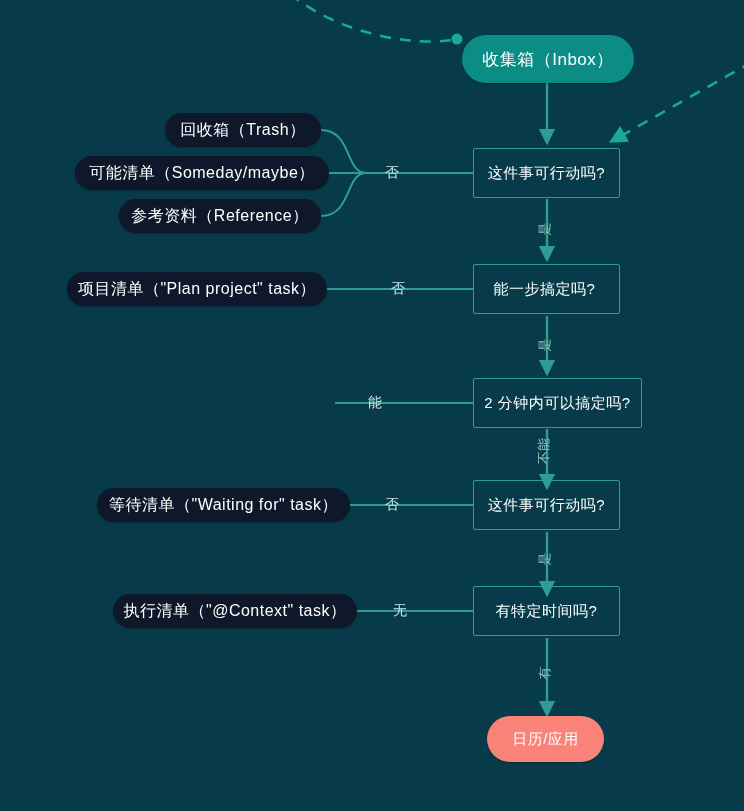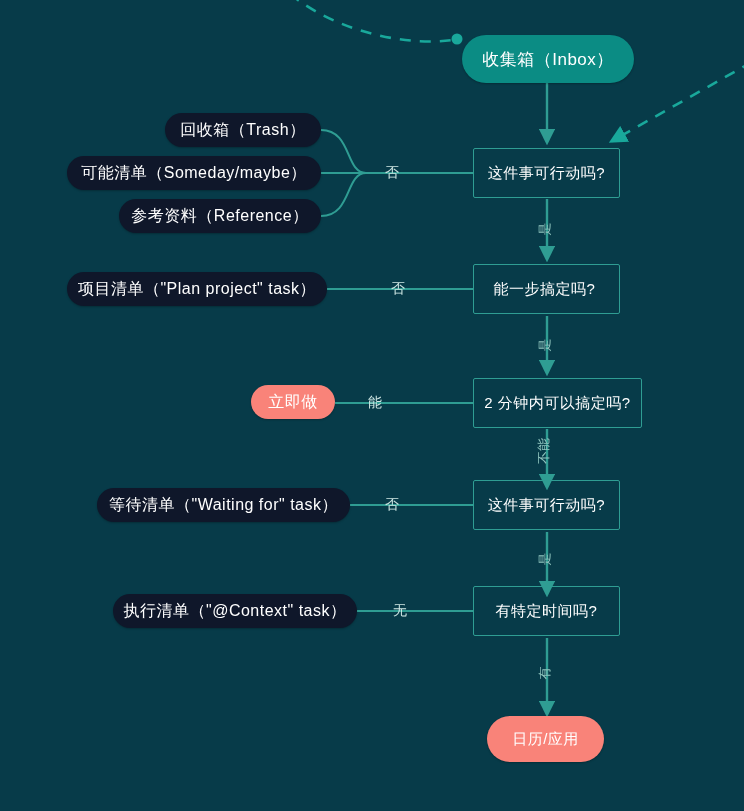--- a/index.html
+++ b/index.html
@@ -108,27 +108,26 @@
 
     <path d="M 357 611 L 473 611" fill="none" stroke="#2f9d93" stroke-width="2"></path>
 
     <path d="M 547 638 L 547 714" fill="none" stroke="#2f9d93" stroke-width="2.4" marker-end="url(#arrow)"></path>
   </svg>
 
   <div class="node pill inbox" style="left:462px;top:35px;width:172px;">收集箱（Inbox）</div>
 
   <div class="node pill" style="left:165px;top:113px;width:156px;">回收箱（Trash）</div>
 
-  <div class="node pill" style="left:67px;top:156px;width:254px;">可能清单（Someday/maybe）</div>
+  <div class="node pill" style="left:75px;top:156px;width:254px;">可能清单（Someday/maybe）</div>
 
   <div class="node pill" style="left:119px;top:199px;width:202px;">参考资料（Reference）</div>
 
   <div class="node pill" style="left:67px;top:272px;width:260px;">项目清单（"Plan project" task）</div>
 
-  <div class="node pill coral" style="left:251px;top:385px;width:84px;">立即做</div>
 
   <div class="node pill" style="left:97px;top:488px;width:253px;">等待清单（"Waiting for" task）</div>
 
   <div class="node pill" style="left:113px;top:594px;width:244px;">执行清单（"@Context" task）</div>
 
   <div class="node pill coral big" style="left:487px;top:716px;width:117px;">日历/应用</div>
 
   <div class="node decision" style="left:473px;top:148px;width:147px;">这件事可行动吗?</div>
 
   <div class="node decision" style="left:473px;top:264px;width:147px;padding-left:12px;">能一步搞定吗?</div>

